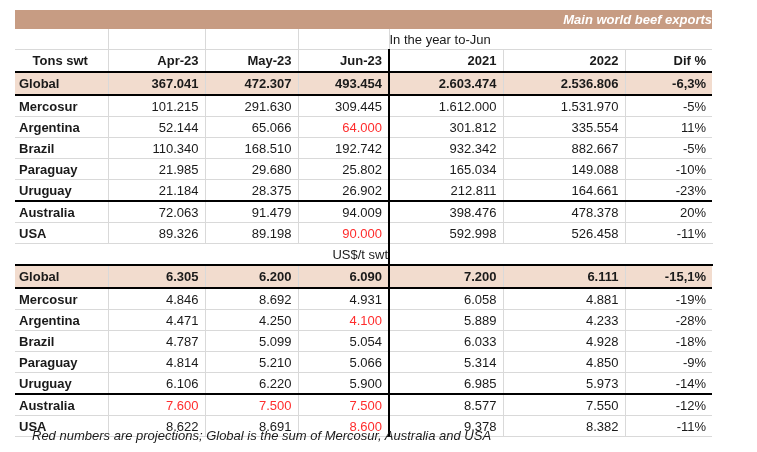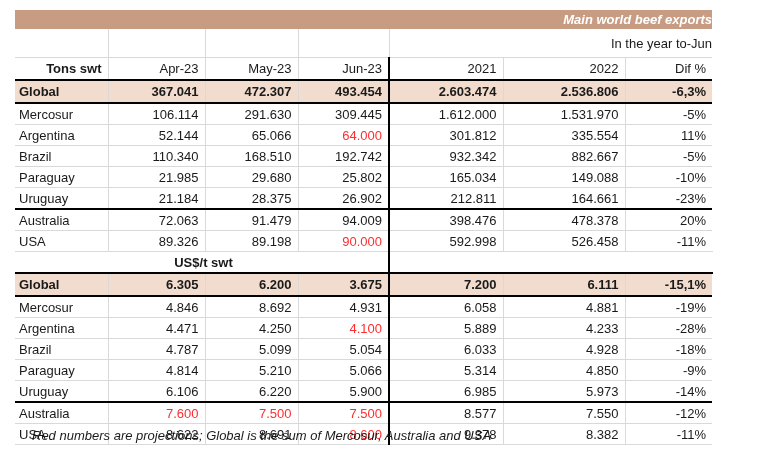--- a/index.html
+++ b/index.html
@@ -29,44 +29,44 @@
     padding:0;overflow:hidden;white-space:nowrap;
   }
   td:last-child,th:last-child{border-right:none;}
 
   
   tr.title-row td{
     border:none;height:19px;background:var(--title-bg);color:var(--title-text);
     font-weight:bold;text-align:right;font-style:italic;
   }
   
-  tr.year-row td{height:28px;text-align:right;}
-
-  
-  tr.head-row th{height:21px;font-weight:normal;text-align:right;padding-right:6px;border-bottom:2px solid var(--black);padding-left:28px;}
-  tr.head-row th:first-child{text-align:right;padding-left:4px;font-weight:bold;}
-
-  
-  th.row-label{text-align:left;padding-left:4px;font-weight:normal;}
+  tr.year-row td{height:20px;text-align:left;}
+
+  
+  tr.head-row th{height:21px;font-weight:bold;text-align:right;padding-right:6px;border-bottom:2px solid var(--black);padding-left:28px;}
+  tr.head-row th:first-child{text-align:center;padding-left:4px;font-weight:bold;}
+
+  
+  th.row-label{text-align:left;padding-left:4px;font-weight:bold;}
   td.value-cell{text-align:right;padding-right:6px;}
 
   
   .vsep{border-right:2px solid var(--black) !important;}
 
   
   tr.highlight th,tr.highlight td{
     background:var(--highlight-bg);font-weight:bold;
     border-bottom:2px solid var(--black);height:21px;
   }
   
   tr.bt-black th,tr.bt-black td{border-top:2px solid var(--black);}
 
   
   tr.section-label-row th{
-    text-align:center;padding-left:4px;font-weight:bold;
+    text-align:right;padding-left:4px;font-weight:normal;
     border-bottom:2px solid var(--black);
   }
   tr.section-label-row th.no-right{border-right:1px solid transparent;}
 
   .red{color:var(--red);padding-left:12px;}
 
   .footnote{
     position:absolute;left:32px;top:428px;width:720px;
     font-size:13px;font-style:italic;color:var(--text);
   }
@@ -110,21 +110,21 @@
     <th class="row-label">Global</th>
     <td class="value-cell">367.041</td>
     <td class="value-cell">472.307</td>
     <td class="value-cell vsep">493.454</td>
     <td class="value-cell">2.603.474</td>
     <td class="value-cell">2.536.806</td>
     <td class="value-cell">-6,3%</td>
   </tr>
         <tr>
     <th class="row-label">Mercosur</th>
-    <td class="value-cell">106.114</td>
+    <td class="value-cell">101.215</td>
     <td class="value-cell">291.630</td>
     <td class="value-cell vsep">309.445</td>
     <td class="value-cell">1.612.000</td>
     <td class="value-cell">1.531.970</td>
     <td class="value-cell">-5%</td>
   </tr>
         <tr>
     <th class="row-label">Argentina</th>
     <td class="value-cell">52.144</td>
     <td class="value-cell">65.066</td>
@@ -179,21 +179,21 @@
     <td class="value-cell">-11%</td>
   </tr>
         <tr class="section-label-row">
     <th colspan="4" class="vsep">US$/t swt</th>
     <th colspan="3" class="no-right"></th>
   </tr>
         <tr class="highlight">
     <th class="row-label">Global</th>
     <td class="value-cell">6.305</td>
     <td class="value-cell">6.200</td>
-    <td class="value-cell vsep">3.675</td>
+    <td class="value-cell vsep">6.090</td>
     <td class="value-cell">7.200</td>
     <td class="value-cell">6.111</td>
     <td class="value-cell">-15,1%</td>
   </tr>
         <tr>
     <th class="row-label">Mercosur</th>
     <td class="value-cell">4.846</td>
     <td class="value-cell">8.692</td>
     <td class="value-cell vsep">4.931</td>
     <td class="value-cell">6.058</td>

